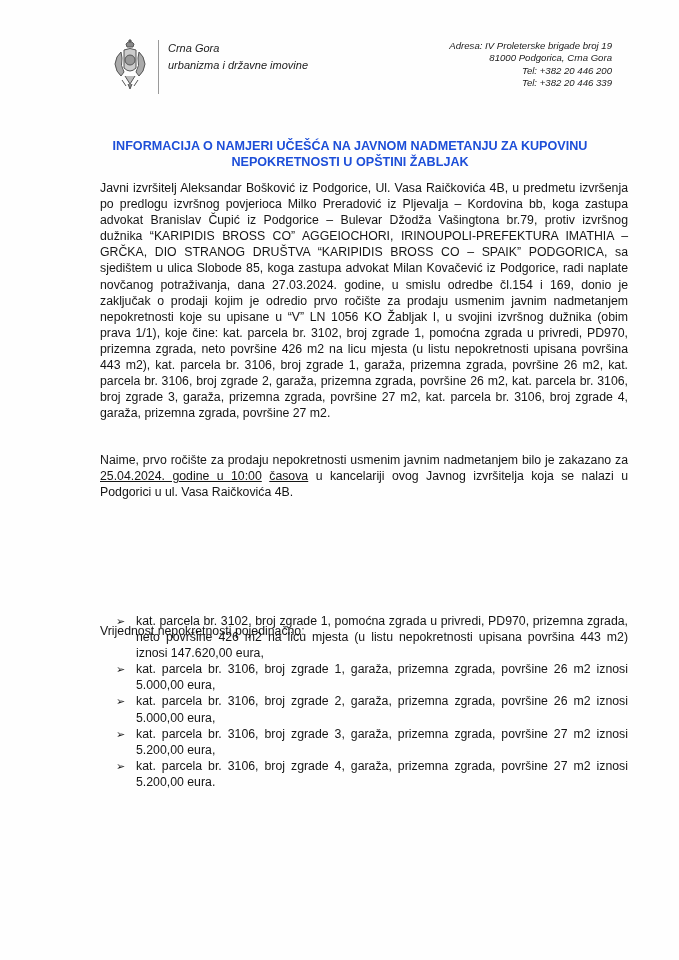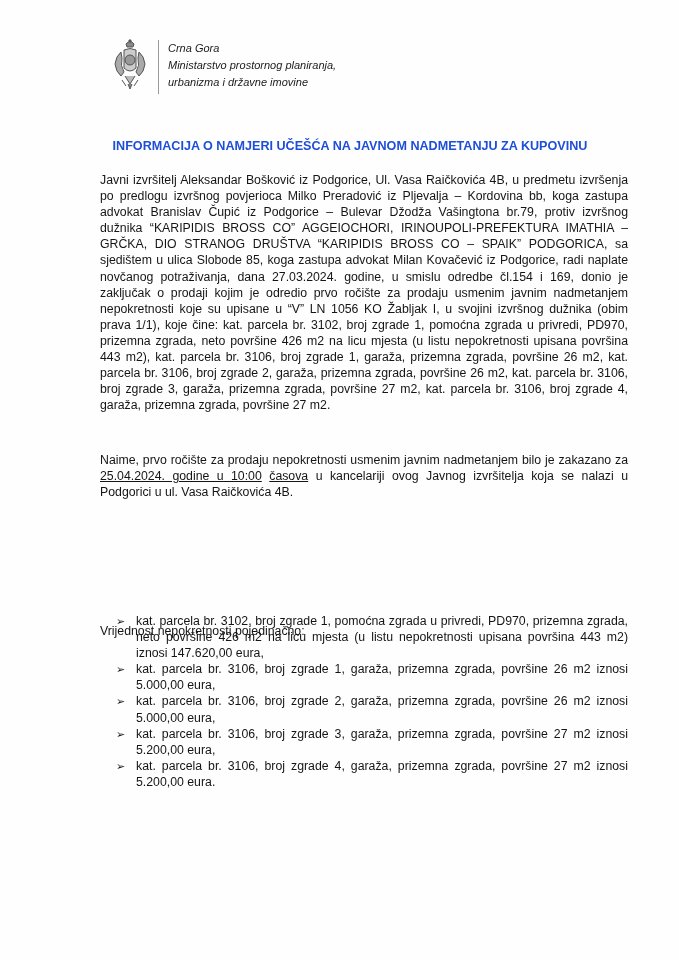--- a/index.html
+++ b/index.html
@@ -13,21 +13,21 @@
     .vline { position: absolute; left: 46px; top: 2px; width: 1px; height: 54px; background: #9a9a9a; }
     .ministry { position: absolute; left: 56px; top: 2px; font-style: italic; font-size: 11px; line-height: 17px; color: #1a1a1a; }
     .contact { position: absolute; right: 0; top: 2px; text-align: right; font-style: italic; font-size: 9.6px; line-height: 12.4px; color: #1a1a1a; }
 
     
     .title { position: absolute; top: 138px; left: 60px; width: 580px; text-align: center; font-weight: bold; font-size: 12.6px; line-height: 16px; color: #1d4ed8; }
 
     
     .body { position: absolute; left: 100px; width: 528px; font-size: 12.3px; line-height: 16.1px; color: #151515; }
     .justify { text-align: justify; text-align-last: left; }
-    .p1 { top: 172px; }
+    .p1 { top: 180px; }
     .p2 { top: 452px; }
     .p3 { top: 519px; }
     .p4 { top: 587px; margin-top: 36px; }
     .list { position: absolute; left: 116px; top: 613px; width: 512px; font-size: 12.3px; line-height: 16.1px; margin: 0; padding: 0; list-style: none; }
     .list li { position: relative; padding-left: 20px; margin: 0; }
     .list .arrow { position: absolute; left: 0; top: 0; font-size: 11px; }
     .p5 { top: 796px; }
     u { text-decoration: underline; }
     b { font-weight: bold; }
   </style>
@@ -46,27 +46,33 @@
         <path d="M12 12 Q18 9 24 12 L24 30 Q18 36 12 30 Z" fill="#ccc"></path>
         <circle cx="18" cy="22" r="5" fill="#999"></circle>
         <path d="M13 38 L18 46 L23 38" fill="#bbb"></path>
         <path d="M10 42 L14 48 M26 42 L22 48"></path>
         <path d="M16 46 L18 51 L20 46" fill="#888"></path>
       </g>
     </svg>
     <div class="vline"></div>
     <div class="ministry">
       <div>Crna Gora</div>
-      <div>Ministarstvo prostornog planiranja,</div>
       <div>urbanizma i državne imovine</div>
+    </div>
+    <div class="contact">
+      <div>Adresa: IV Proleterske brigade broj 19</div>
+      <div>81000 Podgorica, Crna Gora</div>
+      <div>Tel: +382 20 446 200</div>
+      <div>Tel: +382 20 446 339</div>
     </div>
   </div>
 
   <div class="title">
     <div>INFORMACIJA O NAMJERI UČEŠĆA NA JAVNOM NADMETANJU ZA KUPOVINU</div>
+    <div>NEPOKRETNOSTI U OPŠTINI ŽABLJAK</div>
   </div>
 
   <div class="body justify p1">Javni izvršitelj Aleksandar Bošković iz Podgorice, Ul. Vasa Raičkovića 4B, u predmetu izvršenja po predlogu izvršnog povjerioca Milko Preradović iz Pljevalja – Kordovina bb, koga zastupa advokat Branislav Čupić iz Podgorice – Bulevar Džodža Vašingtona br.79, protiv izvršnog dužnika “KARIPIDIS BROSS CO” AGGEIOCHORI, IRINOUPOLI-PREFEKTURA IMATHIA – GRČKA, DIO STRANOG DRUŠTVA “KARIPIDIS BROSS CO – SPAIK” PODGORICA, sa sjedištem u ulica Slobode 85, koga zastupa advokat Milan Kovačević iz Podgorice, radi naplate novčanog potraživanja, dana 27.03.2024. godine, u smislu odredbe čl.154 i 169, donio je zaključak o prodaji kojim je odredio prvo ročište za prodaju usmenim javnim nadmetanjem nepokretnosti koje su upisane u “V” LN 1056 KO Žabljak I, u svojini izvršnog dužnika (obim prava 1/1), koje čine:  kat. parcela br. 3102, broj zgrade 1, pomoćna zgrada u privredi, PD970, prizemna zgrada, neto površine 426 m2 na licu mjesta (u listu nepokretnosti upisana površina 443 m2), kat. parcela br. 3106, broj zgrade 1, garaža, prizemna zgrada, površine 26 m2, kat. parcela br. 3106, broj zgrade 2, garaža, prizemna zgrada, površine 26 m2, kat. parcela br. 3106, broj zgrade 3, garaža, prizemna zgrada, površine 27 m2, kat. parcela br. 3106, broj zgrade 4, garaža, prizemna zgrada, površine 27 m2.</div>
 
   <div class="body justify p2"><span>Naime, prvo ročište za prodaju nepokretnosti usmenim javnim nadmetanjem bilo je zakazano za </span><u>25.04.2024. godine u 10:00</u><span> </span><u>časova</u><span> u kancelariji ovog Javnog izvršitelja koja se nalazi u Podgorici u ul. Vasa Raičkovića 4B.</span></div>
 
 
   <div class="body p4">Vrijednost nepokretnosti pojedinačno:</div>
 
   <ul class="list justify">

